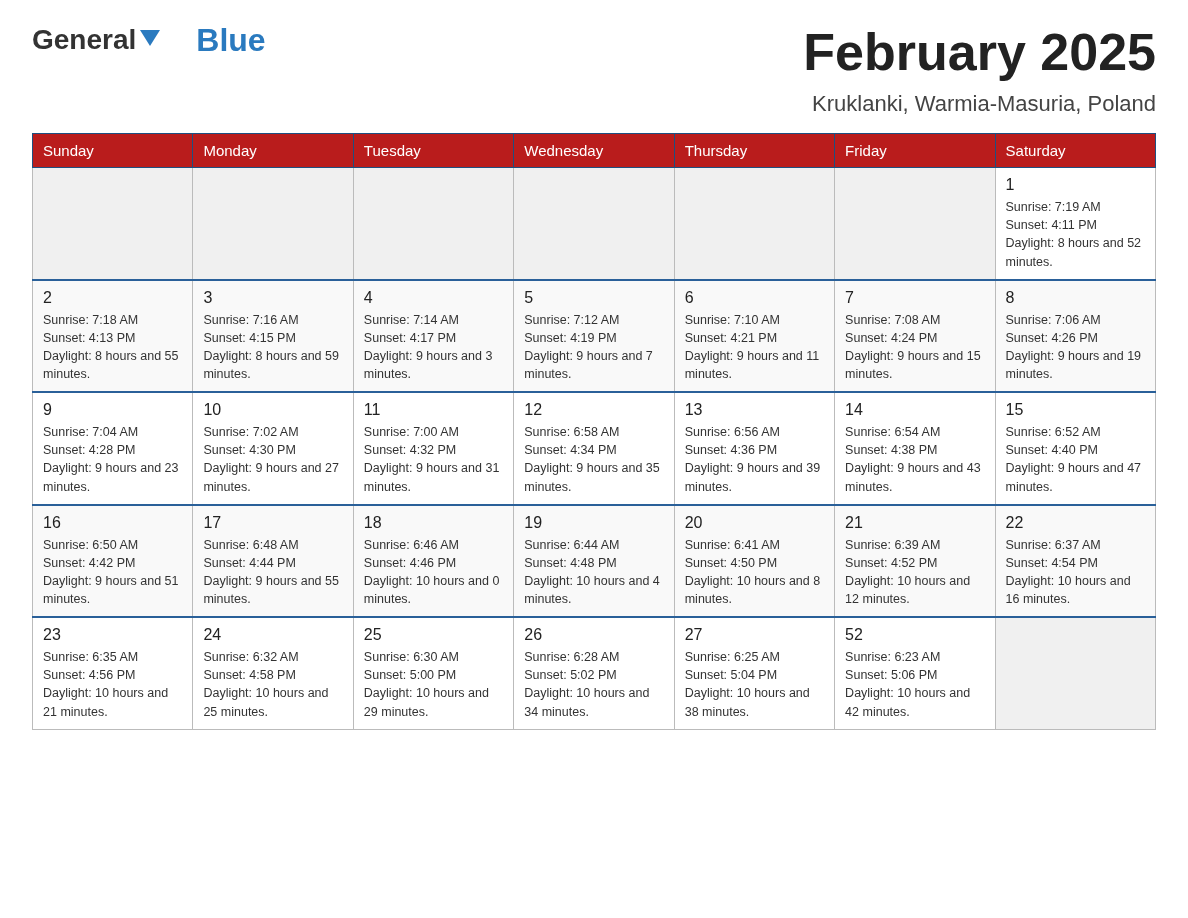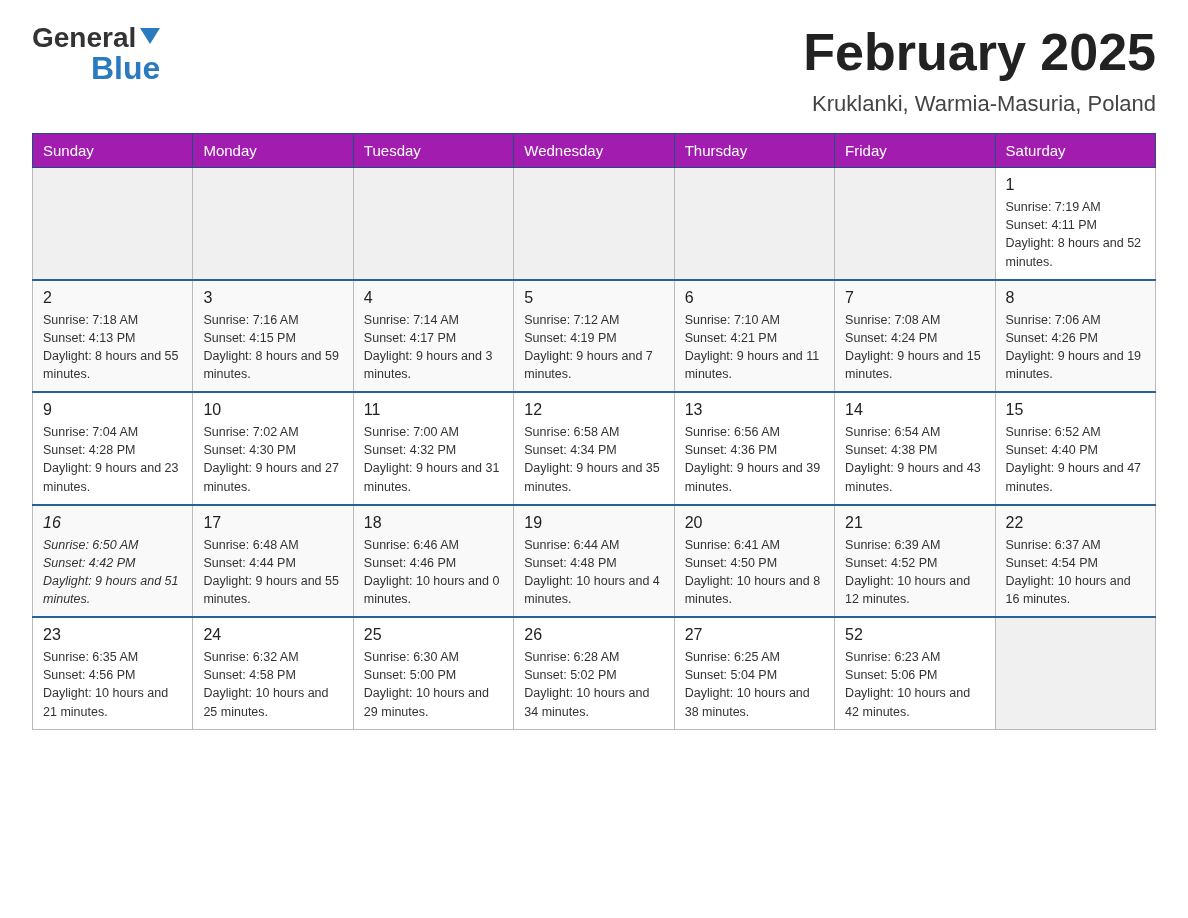--- a/index.html
+++ b/index.html
@@ -11,22 +11,22 @@
       min-height: 918px;
     }
     .header {
       display: flex;
       justify-content: space-between;
       align-items: flex-start;
       margin-bottom: 16px;
     }
     .logo {
       display: flex;
-      flex-direction: column;
-      align-items: flex-end;
+      flex-direction: row;
+      align-items: center;
     }
     .logo-general {
       font-size: 28px;
       font-weight: bold;
       color: #333;
       line-height: 1;
     }
     .logo-blue {
       font-size: 32px;
       font-weight: bold;
@@ -63,21 +63,21 @@
       font-size: 22px;
       color: #444;
       margin-top: 10px;
     }
     .calendar {
       width: 100%;
       border-collapse: collapse;
       border: 1px solid #999;
     }
     .calendar th {
-      background-color: #a21caf;
+      background-color: #b91c1c;
       color: #fff;
       font-size: 15px;
       font-weight: normal;
       padding: 8px 10px;
       text-align: left;
       border: 1px solid #1e4f80;
     }
     .calendar td {
       vertical-align: top;
       padding: 8px 10px;
@@ -210,21 +210,21 @@
         <td style="min-height: 110px;">
           <span class="day-number">14</span>
           <div class="day-info">Sunrise: 6:54 AM<br>Sunset: 4:38 PM<br>Daylight: 9 hours and 43 minutes.</div>
         </td>
         <td style="min-height: 110px;">
           <span class="day-number">15</span>
           <div class="day-info">Sunrise: 6:52 AM<br>Sunset: 4:40 PM<br>Daylight: 9 hours and 47 minutes.</div>
         </td>
       </tr>
       <tr class="row-divider">
-        <td style="min-height: 110px; font-style: italic;">
+        <td style="min-height: 110px;">
           <span class="day-number">16</span>
           <div class="day-info">Sunrise: 6:50 AM<br>Sunset: 4:42 PM<br>Daylight: 9 hours and 51 minutes.</div>
         </td>
         <td style="min-height: 110px;">
           <span class="day-number">17</span>
           <div class="day-info">Sunrise: 6:48 AM<br>Sunset: 4:44 PM<br>Daylight: 9 hours and 55 minutes.</div>
         </td>
         <td style="min-height: 110px;">
           <span class="day-number">18</span>
           <div class="day-info">Sunrise: 6:46 AM<br>Sunset: 4:46 PM<br>Daylight: 10 hours and 0 minutes.</div>

